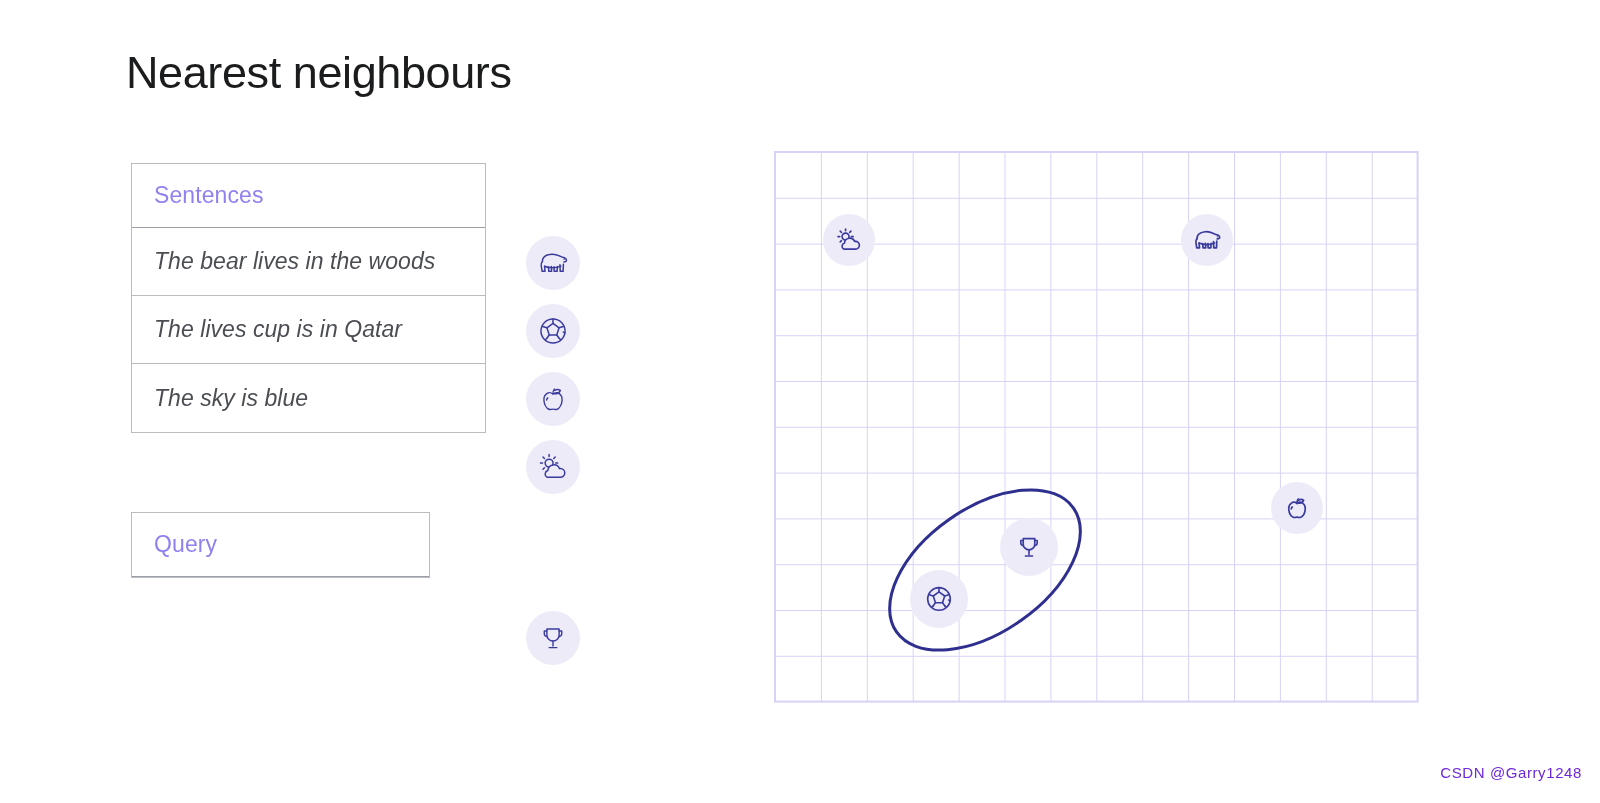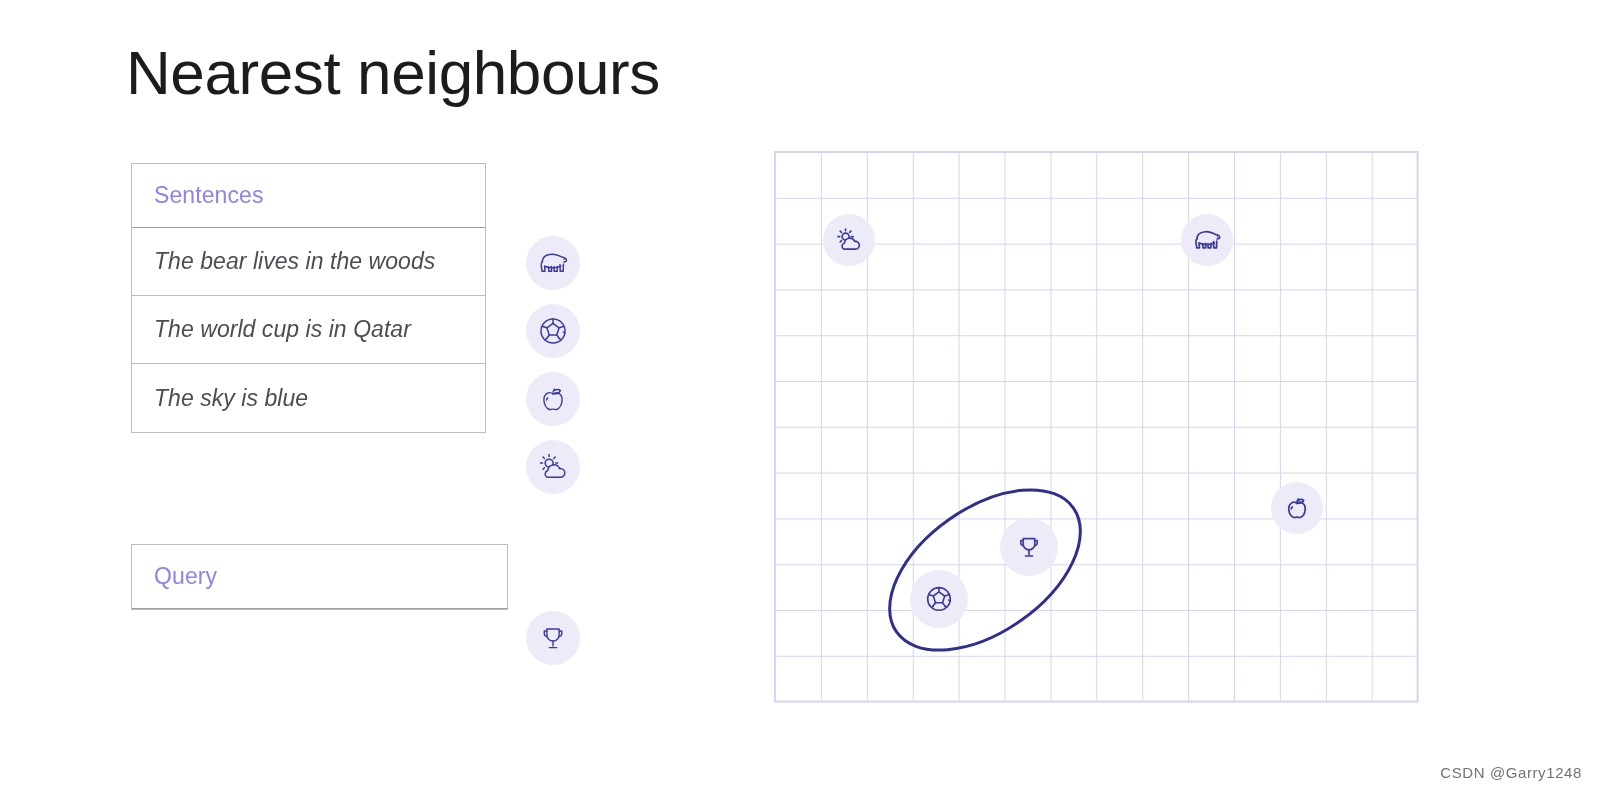--- a/index.html
+++ b/index.html
@@ -14,21 +14,21 @@
     overflow: hidden;
     font-family: "Liberation Sans", sans-serif;
     -webkit-font-smoothing: antialiased;
   }
 
   
   #page-title {
     position: absolute;
     left: 126px;
     top: 44px;
-    font-size: 62px;
+    font-size: 45px;
     line-height: 58px;
     font-weight: 400;
     letter-spacing: -0.4px;
     color: #1b1c1e;
     white-space: nowrap;
   }
 
   
   .table-card {
     position: absolute;
@@ -62,22 +62,22 @@
   }
   .table-row.last { border-bottom: none; }
 
   #sentences-card {
     left: 131px;
     top: 163px;
     width: 355px;
   }
   #query-card {
     left: 131px;
-    top: 544px;
-    width: 377px;
+    top: 512px;
+    width: 299px;
   }
 
   
   .chip {
     position: absolute;
     width: 54px;
     height: 54px;
     border-radius: 50%;
     background: #edebf8;
     display: flex;
@@ -95,34 +95,34 @@
     height: 580px;
   }
   #embedding-plot svg { display: block; }
 
   
   #watermark {
     position: absolute;
     right: 18px;
     bottom: 22px;
     font-size: 15px;
-    color: #737373;
+    color: #6d28d9;
     letter-spacing: 0.6px;
     white-space: nowrap;
   }
 </style>
 </head>
 <body>
 
 <div id="page-title">Nearest neighbours</div>
 
 <div id="sentences-card" class="table-card">
   <div class="table-header">Sentences</div>
   <div class="table-row">The bear lives in the woods</div>
-  <div class="table-row">The world cup is in Qatar</div>
+  <div class="table-row">The lives cup is in Qatar</div>
   <div class="table-row last">The sky is blue</div>
 </div>
 
 <div class="chip" style="left:526px; top:236px;">
   <svg width="34" height="34" viewBox="0 0 48 48" fill="none" stroke="#3b3b9e" stroke-width="2.1" stroke-linecap="round" stroke-linejoin="round">
     <path d="M9 22c0-5 4-9 10-10 5-1 10 0 14 2 2.5 1.5 4.5 2 7 2.5"></path>
     <path d="M40 16.5c2 .6 3 1.8 3 3.2 0 1.7-1.6 2.8-3.6 2.8"></path>
     <circle cx="39.5" cy="19" r="0.9" fill="#3b3b9e" stroke="none"></circle>
     <path d="M9 22c-1.5 1.6-2 4-1.6 6.4l1.3 7.4h4.1l-.7-7.2"></path>
     <path d="M17.6 29.6l.5 6.2h4l-.4-6.8"></path>

